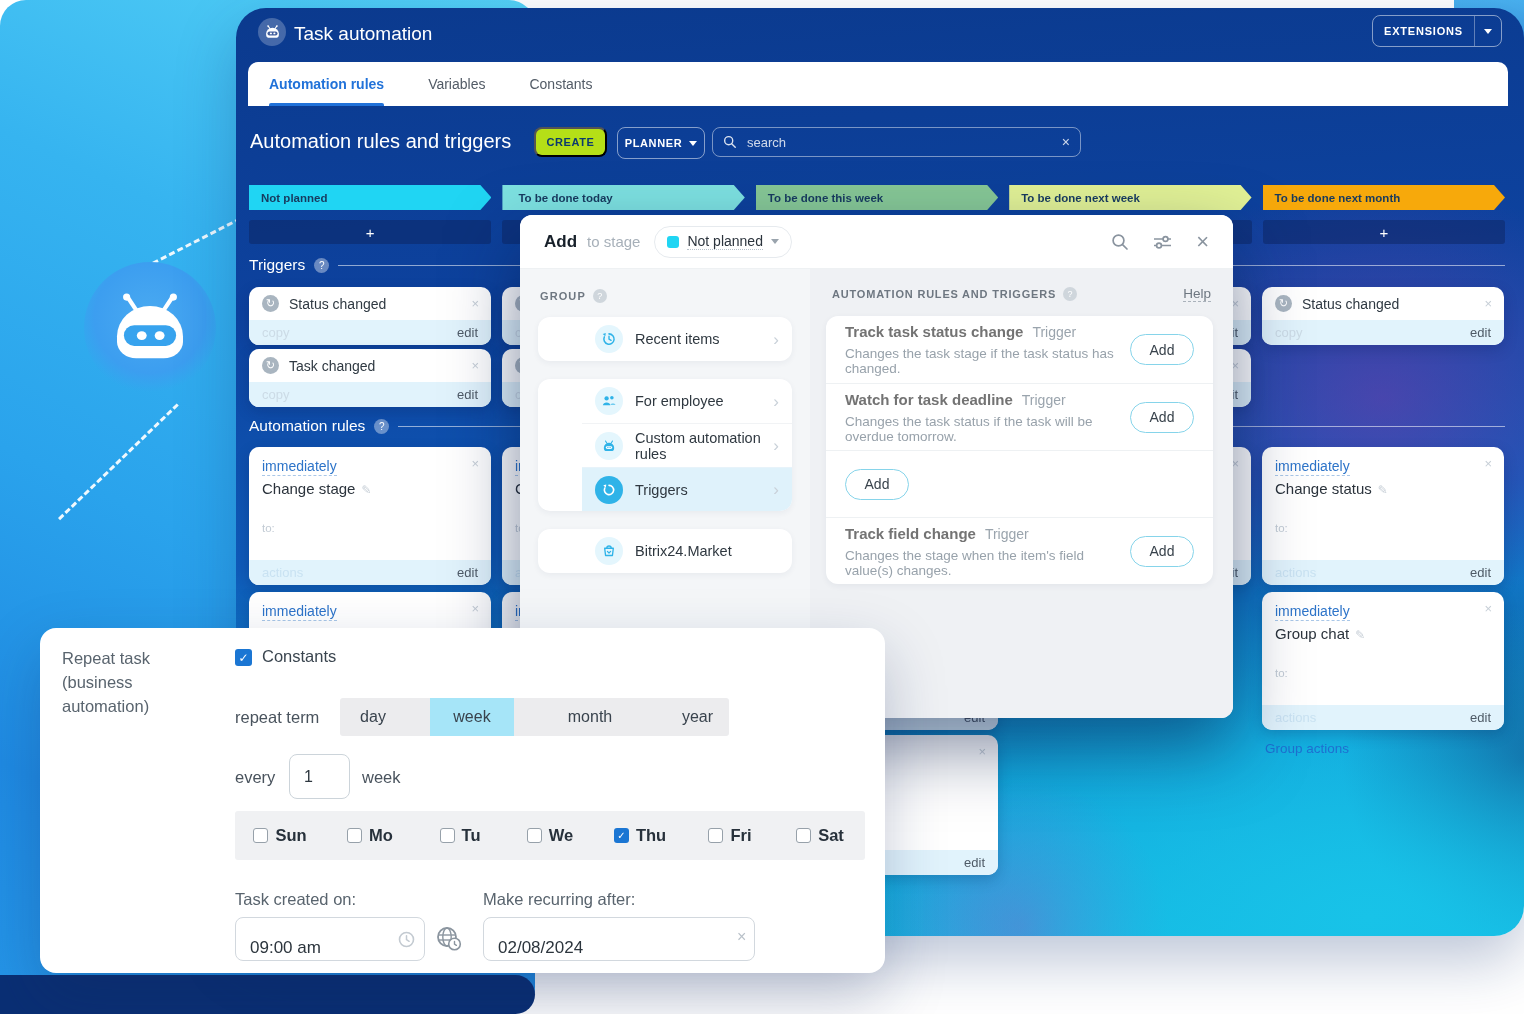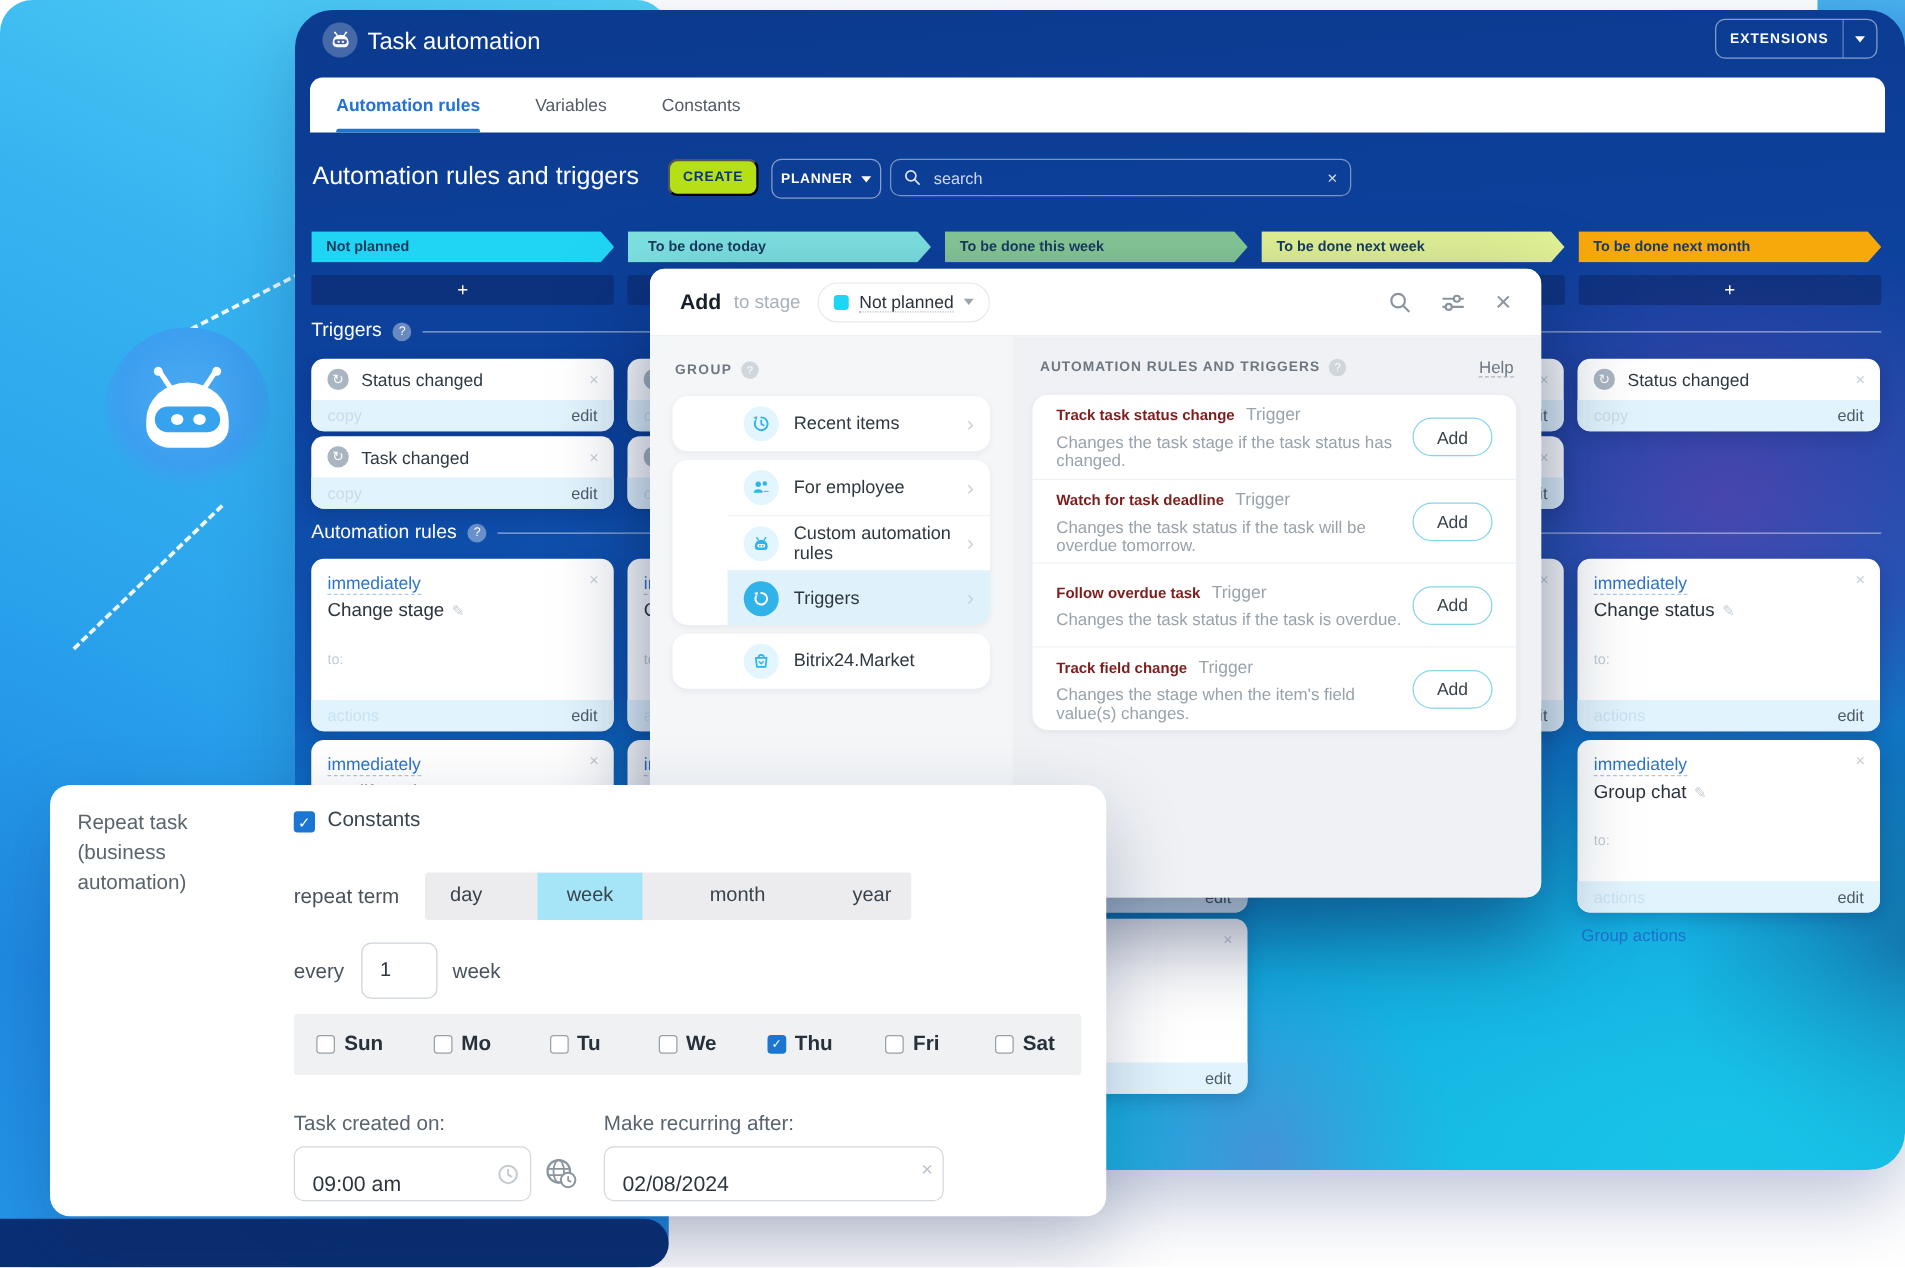--- a/index.html
+++ b/index.html
@@ -95,36 +95,36 @@
   .m-chip-label{font-size:14px;color:#2b333c;border-bottom:1px dotted #b9c2cb;}
   .m-chip-caret{color:#9aa4ad;}
   .m-icons{margin-left:auto;display:flex;align-items:center;gap:24px;color:#8a949f;}
   .m-close{font-size:22px;line-height:1;color:#8a949f;}
   .m-body{position:absolute;left:0;top:54px;right:0;bottom:0;display:flex;}
   .m-left{width:290px;background:#f4f6f8;box-sizing:border-box;padding:18px 18px 0 18px;flex:none;}
   .m-right{flex:1;background:#eff1f4;box-sizing:border-box;padding:14px 20px 0 16px;}
   .g-label-row{display:flex;align-items:center;gap:7px;margin:2px 0 14px 2px;}
   .g-label{font-size:11px;font-weight:700;letter-spacing:1.1px;color:#6e7781;}
   .help-g{width:14px;height:14px;border-radius:50%;background:#cfd6dc;color:#fff;font-size:9px;display:flex;align-items:center;justify-content:center;}
-  .g-card{background:#fff;border-radius:12px;box-shadow:0 2px 6px rgba(30,50,80,.06);margin-bottom:7px;overflow:hidden;padding-left:44px;}
+  .g-card{background:#fff;border-radius:12px;box-shadow:0 2px 6px rgba(30,50,80,.06);margin-bottom:18px;overflow:hidden;padding-left:44px;}
   .g-item{height:44px;display:flex;align-items:center;gap:12px;padding:0 13px;box-sizing:border-box;}
   .g-item + .g-item{border-top:1px solid #f1f3f5;}
   .g-item.sel{background:#dff2fb;border-top:1px solid #e7f3fa;}
   .g-ic{width:28px;height:28px;border-radius:50%;background:#e4f6fd;display:flex;align-items:center;justify-content:center;flex:none;}
   .g-ic.solid{background:#2fb3e8;}
   .g-text{flex:1;font-size:14.5px;color:#2f3840;}
   .g-chev{color:#c9d1d9;font-size:17px;line-height:1;}
   .p-head-row{display:flex;align-items:center;gap:7px;margin:3px 2px 14px 6px;}
   .p-label{font-size:11px;font-weight:700;letter-spacing:.8px;color:#6e7781;flex:none;}
   .p-help{margin-left:auto;font-size:13.5px;color:#6e7781;border-bottom:1px dashed #aab2bb;}
   .p-card{background:#fff;border-radius:12px;box-shadow:0 2px 6px rgba(30,50,80,.06);}
   .p-row{height:67px;display:flex;align-items:center;padding:0 19px;box-sizing:border-box;}
   .p-row + .p-row{border-top:1px solid #eef1f3;}
   .p-row-txt{flex:1;}
-  .p-title{font-size:12px;font-weight:700;color:#7f1d1d;}
+  .p-title{font-size:15px;font-weight:700;color:#737373;}
   .p-tag{font-size:14px;color:#9aa4ad;font-weight:400;margin-left:9px;}
   .p-desc{font-size:13.5px;color:#98a2ab;margin-top:5px;}
   .add-btn{width:64px;height:31px;border:1.5px solid #86d4ea;border-radius:17px;background:#fff;
     font-size:14px;color:#39434c;display:flex;align-items:center;justify-content:center;flex:none;font-family:inherit;}
   
   .repeat{left:40px;top:628px;width:845px;height:345px;background:#fff;border-radius:16px;z-index:10;
     box-shadow:0 24px 60px rgba(20,40,90,.25);}
   .rp-title{left:22px;top:18px;width:160px;font-size:16.5px;color:#59646e;line-height:24px;}
   .chk{width:17px;height:17px;border-radius:3px;box-sizing:border-box;display:flex;align-items:center;justify-content:center;}
   .chk.on{background:#1b76d3;color:#fff;font-size:12px;}
@@ -550,24 +550,20 @@
               <button class="add-btn">Add</button>
             </div>
             <div class="p-row">
               <div class="p-row-txt">
                 <div><span class="p-title">Watch for task deadline</span><span class="p-tag">Trigger</span></div>
                 <div class="p-desc">Changes the task status if the task will be overdue tomorrow.</div>
               </div>
               <button class="add-btn">Add</button>
             </div>
             <div class="p-row">
-              <div class="p-row-txt">
-                <div><span class="p-title">Follow overdue task</span><span class="p-tag">Trigger</span></div>
-                <div class="p-desc">Changes the task status if the task is overdue.</div>
-              </div>
               <button class="add-btn">Add</button>
             </div>
             <div class="p-row">
               <div class="p-row-txt">
                 <div><span class="p-title">Track field change</span><span class="p-tag">Trigger</span></div>
                 <div class="p-desc">Changes the stage when the item's field value(s) changes.</div>
               </div>
               <button class="add-btn">Add</button>
             </div>
           </div>

